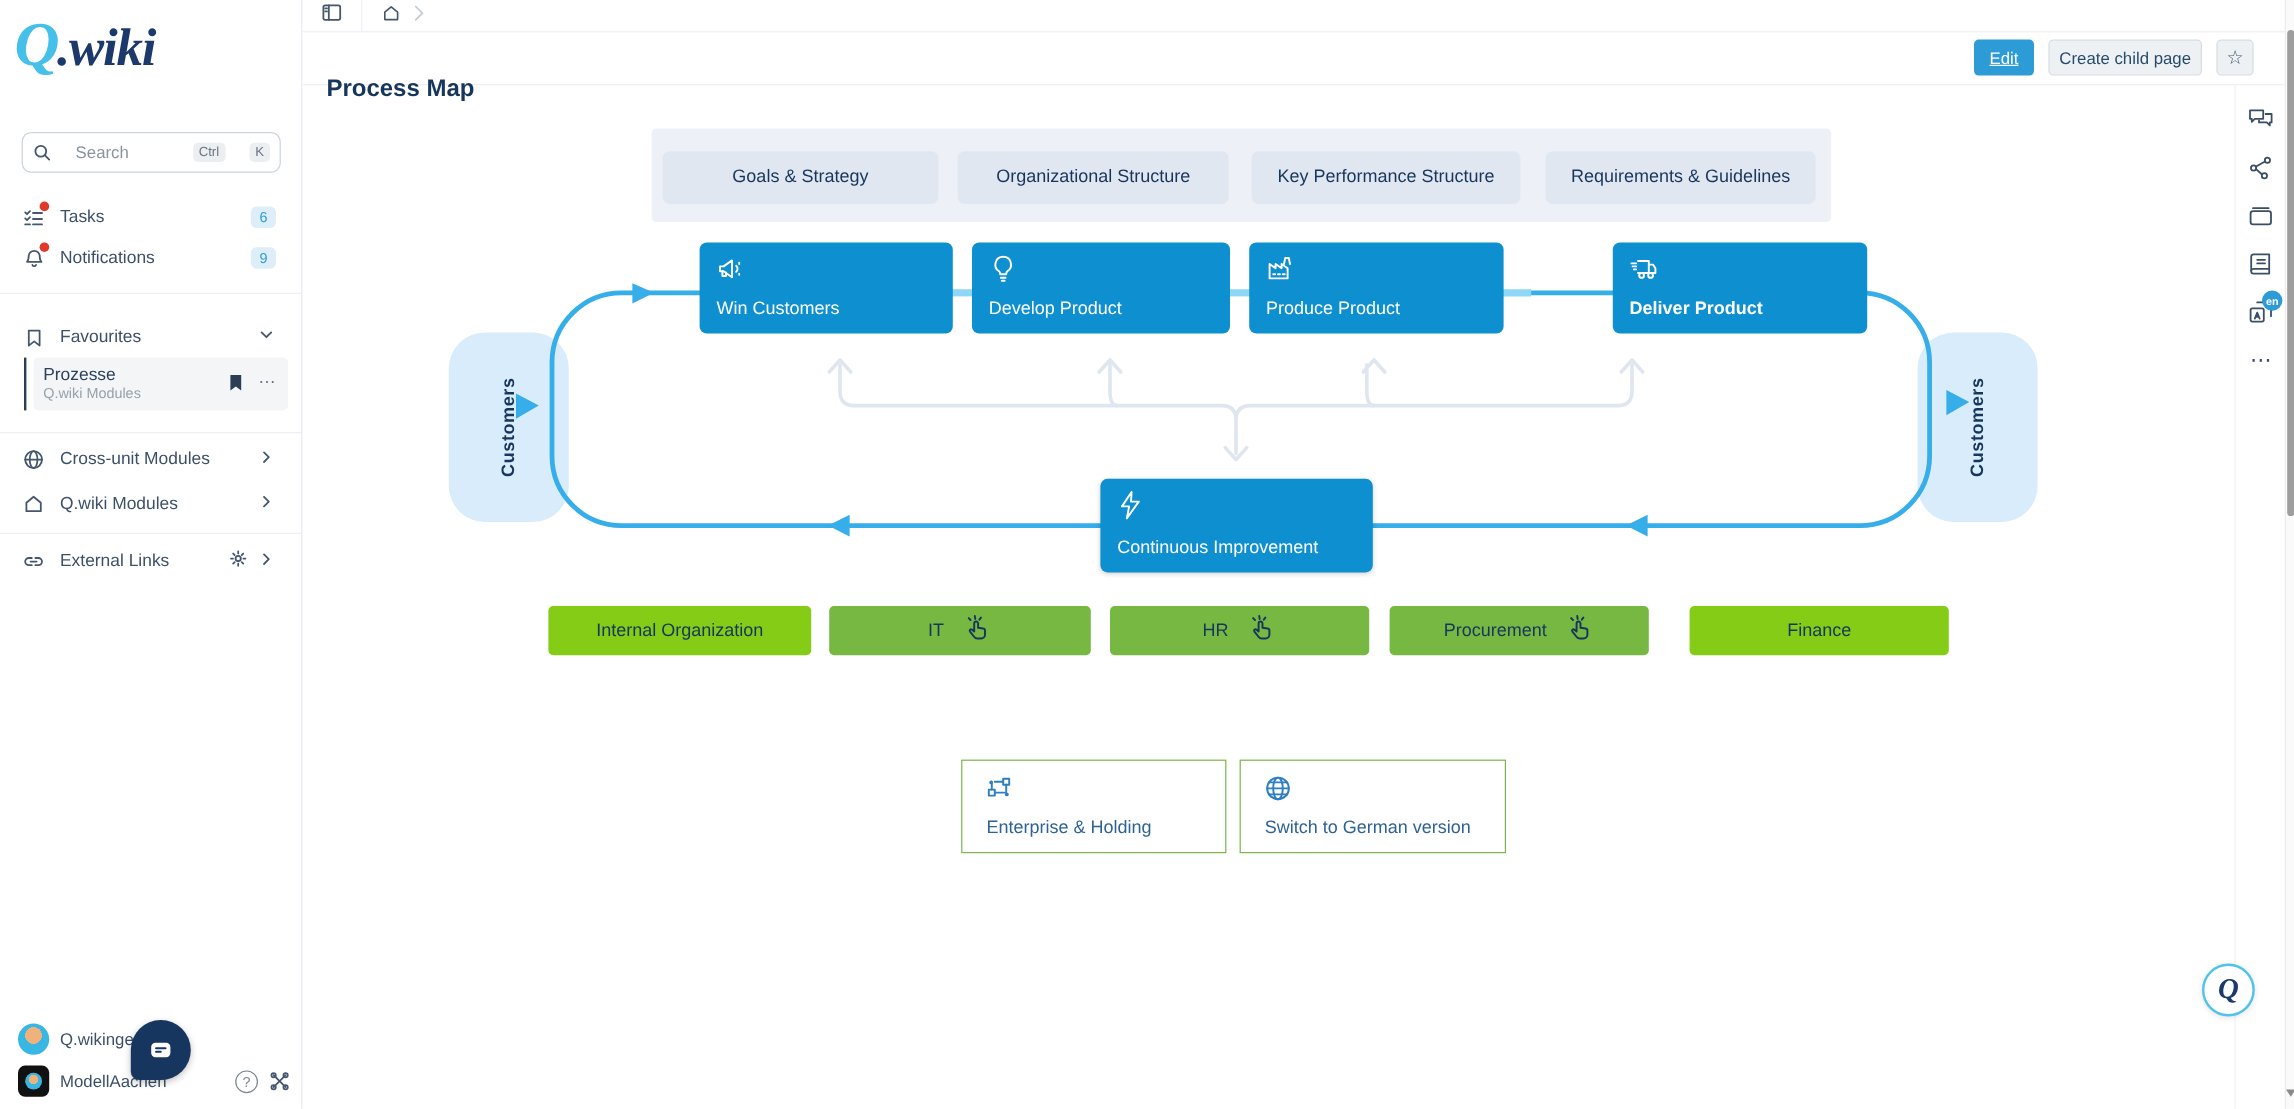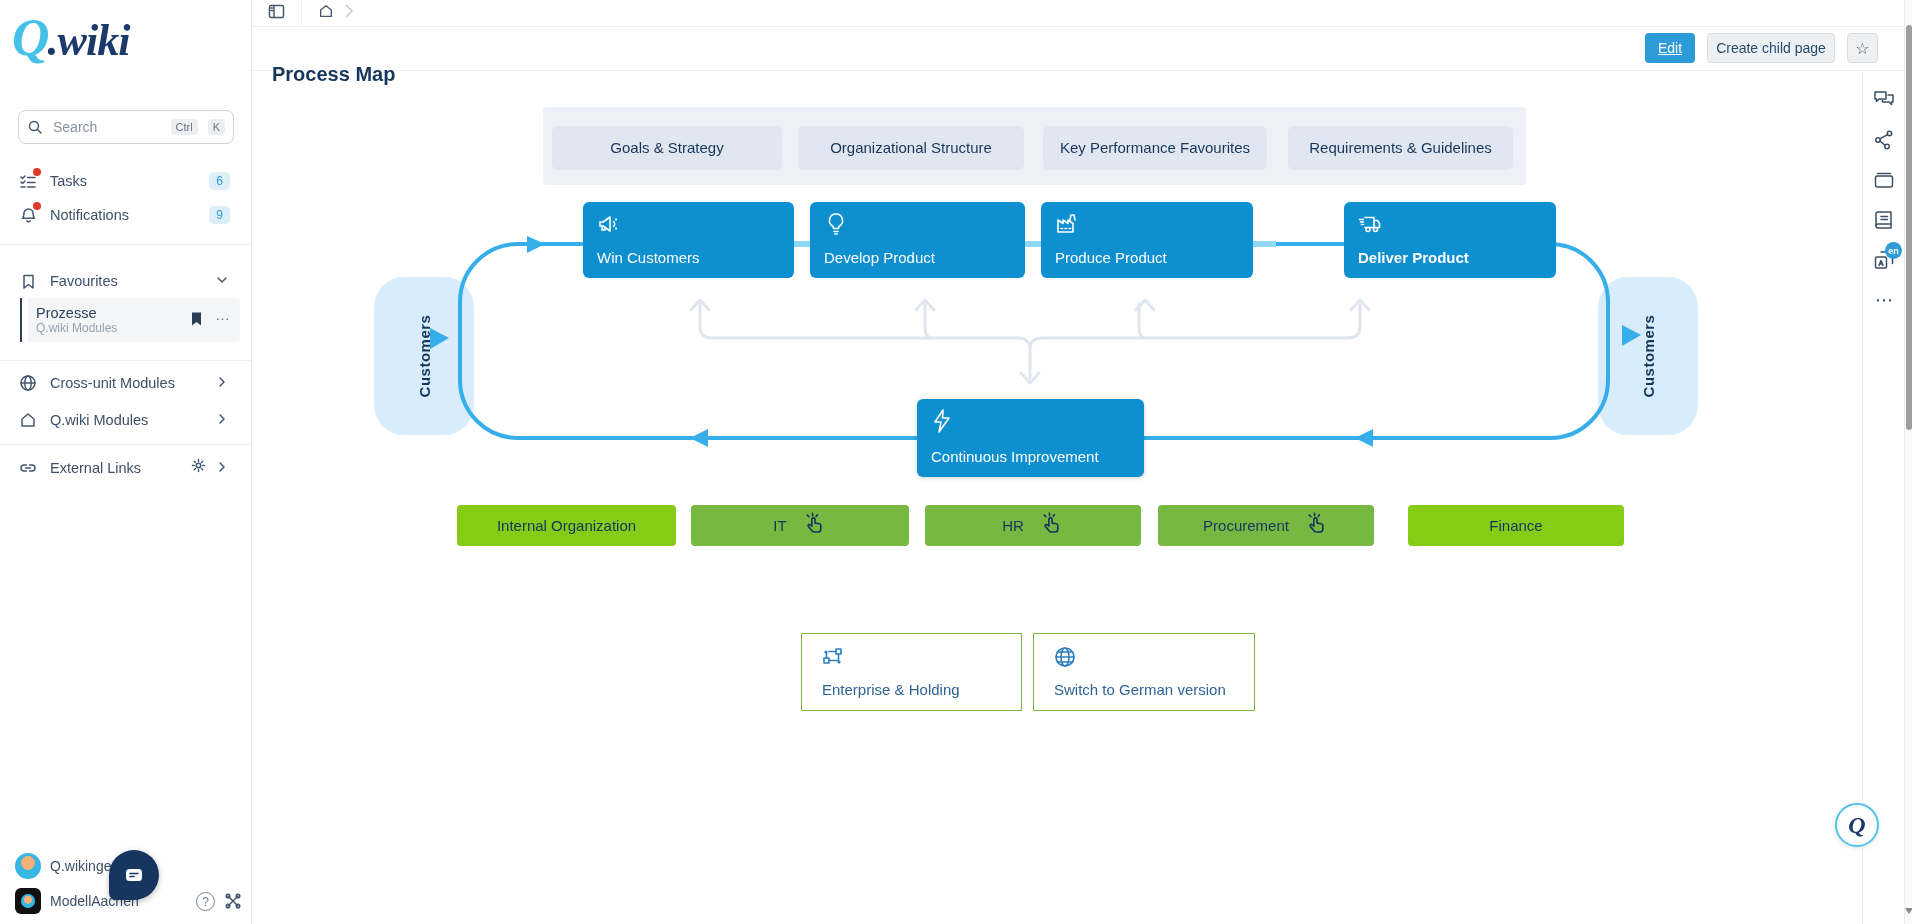--- a/index.html
+++ b/index.html
@@ -3,21 +3,21 @@
 <meta charset="utf-8">
 <style>
   * { margin:0; padding:0; box-sizing:border-box; }
   html,body { width:1912px; height:924px; font-family:"Liberation Sans", sans-serif; background:#fff; overflow:hidden; }
   .abs { position:absolute; }
 
   
   #sidebar { position:absolute; left:0; top:0; width:252px; height:924px; background:#fff; border-right:1px solid #e8ebee; }
   .logo-q { font:italic 700 52px "Liberation Serif", serif; color:#45c0e8; letter-spacing:-2px; }
   .logo-wiki { font:italic 700 44px "Liberation Serif", serif; color:#1b3a6b; letter-spacing:-1px; }
-  .searchbox { position:absolute; left:18px; top:110px; width:216px; height:34px; border:1px solid #ccd3da; border-radius:8px; display:flex; align-items:center; padding:0 8px; gap:10px; background:#fff; }
+  .searchbox { position:absolute; left:18px; top:110px; width:216px; height:34px; border:1px solid #ccd3da; border-radius:8px; display:flex; align-items:center; padding:0 8px; gap:20px; background:#fff; }
   .searchbox input { border:none; outline:none; flex:1; min-width:0; font:14px "Liberation Sans",sans-serif; color:#5c6670; background:transparent; }
   .searchbox input::placeholder { color:#8a939e; }
   .keycap { background:#eceff2; border-radius:4px; color:#6b7480; font-size:11px; padding:2px 5px; }
   .snav { position:absolute; left:18px; display:flex; align-items:center; gap:12px; width:216px; height:26px; cursor:pointer; }
   .snav .lbl { font-size:14.5px; color:#3d5068; }
   .badge { position:absolute; right:4px; background:#ddeef8; color:#2d9bd5; font-size:12px; border-radius:5px; padding:2px 7px; }
   .sdivider { position:absolute; left:0; width:252px; border-top:1px solid #edf0f3; }
   .reddot { position:absolute; width:8px; height:8px; background:#e0392a; border-radius:50%; top:-3px; right:-3px; }
   .iconwrap { position:relative; width:20px; height:20px; flex:0 0 20px; display:flex; align-items:center; justify-content:center; }
   .fav-item { position:absolute; left:28px; top:298px; width:212px; height:44px; background:#f3f5f7; border-radius:4px; display:flex; flex-direction:column; justify-content:center; padding-left:8px; cursor:pointer; }
@@ -294,21 +294,21 @@
 </div>
 
 <div id="scrollbar">
   <div id="scroll-thumb"></div>
   <div id="scroll-arrow"></div>
 </div>
 
 <div class="map-panel"></div>
 <div class="map-btn" style="left:552px; width:230px;">Goals &amp; Strategy</div>
 <div class="map-btn" style="left:798px; width:226px;">Organizational Structure</div>
-<div class="map-btn" style="left:1043px; width:224px;">Key Performance Favourites</div>
+<div class="map-btn" style="left:1043px; width:224px;">Key Performance Structure</div>
 <div class="map-btn" style="left:1288px; width:225px;">Requirements &amp; Guidelines</div>
 
 <div class="cust-block" style="left:374px;">
   <span class="cust-label">Customers</span>
 </div>
 <div class="cust-block" style="left:1598px;">
   <span class="cust-label">Customers</span>
 </div>
 
 <svg class="abs" style="left:360px; top:230px;" width="1340" height="230" viewBox="0 0 1340 230">

